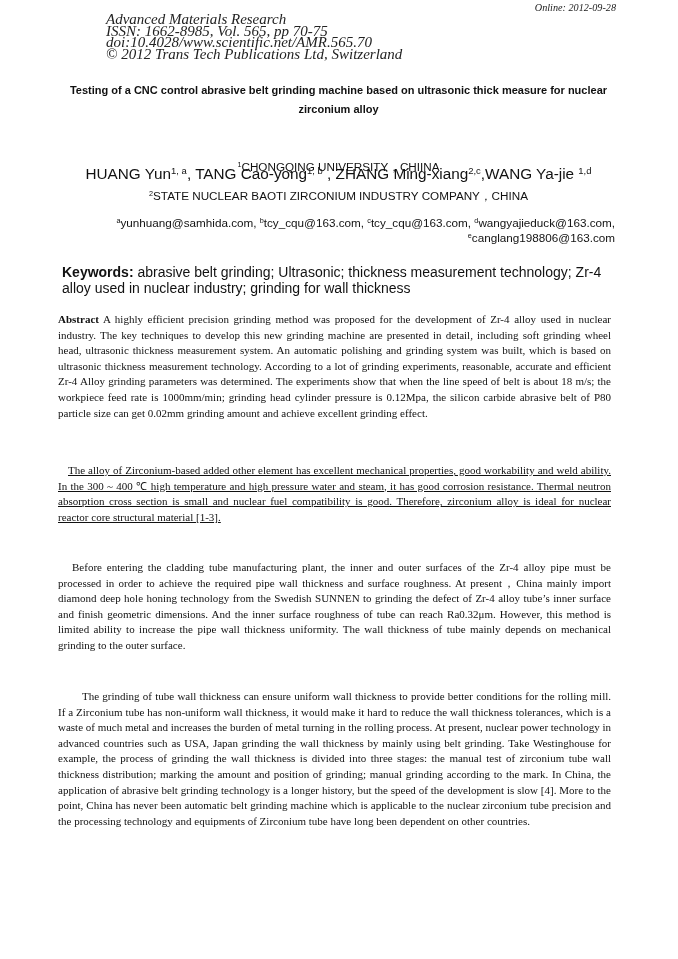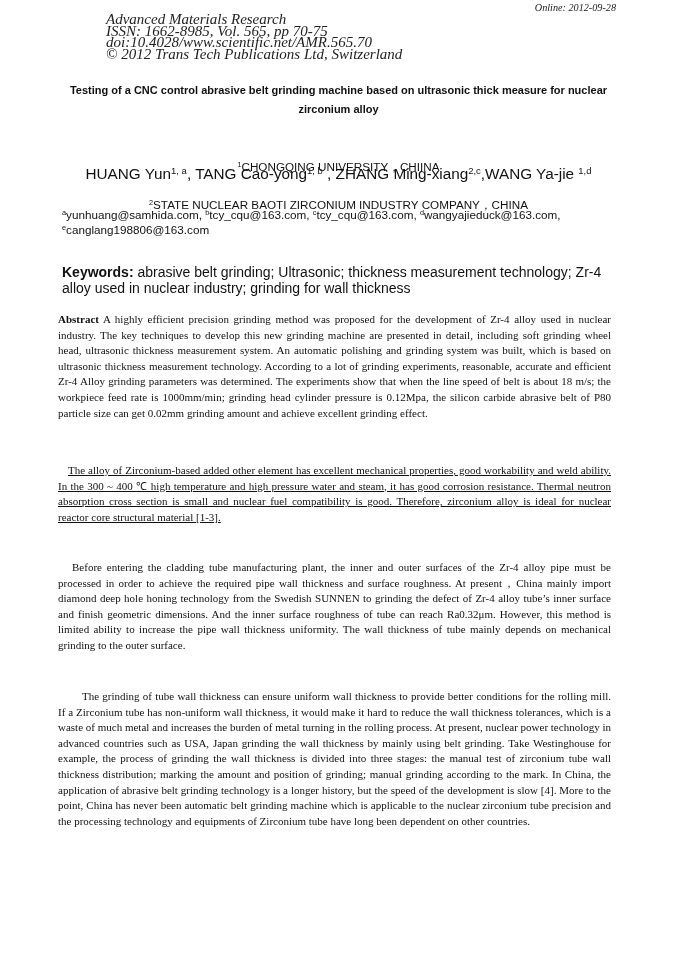--- a/index.html
+++ b/index.html
@@ -24,25 +24,25 @@
     font-family: "Liberation Sans", sans-serif;
     font-size: 15.3px; line-height: 19px; text-align: center; color: #111; margin-top: 42px;
   }
   .authors sup, .affil sup, .emails sup { font-size: 62%; vertical-align: 0.55em; line-height: 0; }
   .affil {
     position: absolute; left: 62px; width: 553px;
     font-family: "Liberation Sans", sans-serif;
     font-size: 11.7px; line-height: 14px; text-align: center; color: #111;
   }
   .affil1 { top: 160px; }
-  .affil2 { top: 198px; }
+  .affil2 { top: 189px; }
   .emails {
-    position: absolute; left: 62px; width: 553px; top: 208px;
+    position: absolute; left: 62px; width: 553px; top: 216px;
     font-family: "Liberation Sans", sans-serif;
-    font-size: 11.7px; line-height: 14.5px; text-align: left; color: #111;
+    font-size: 11.7px; line-height: 14.5px; text-align: right; color: #111;
   }
   .keywords {
     position: absolute; left: 62px; width: 553px; top: 265px;
     font-family: "Liberation Sans", sans-serif;
     font-size: 14px; line-height: 15.6px; text-align: left; color: #111;
   }
   .keywords b { font-weight: bold; }
   .body-para {
     position: absolute; left: 58px; width: 553px;
     font-family: "Liberation Serif", serif;

